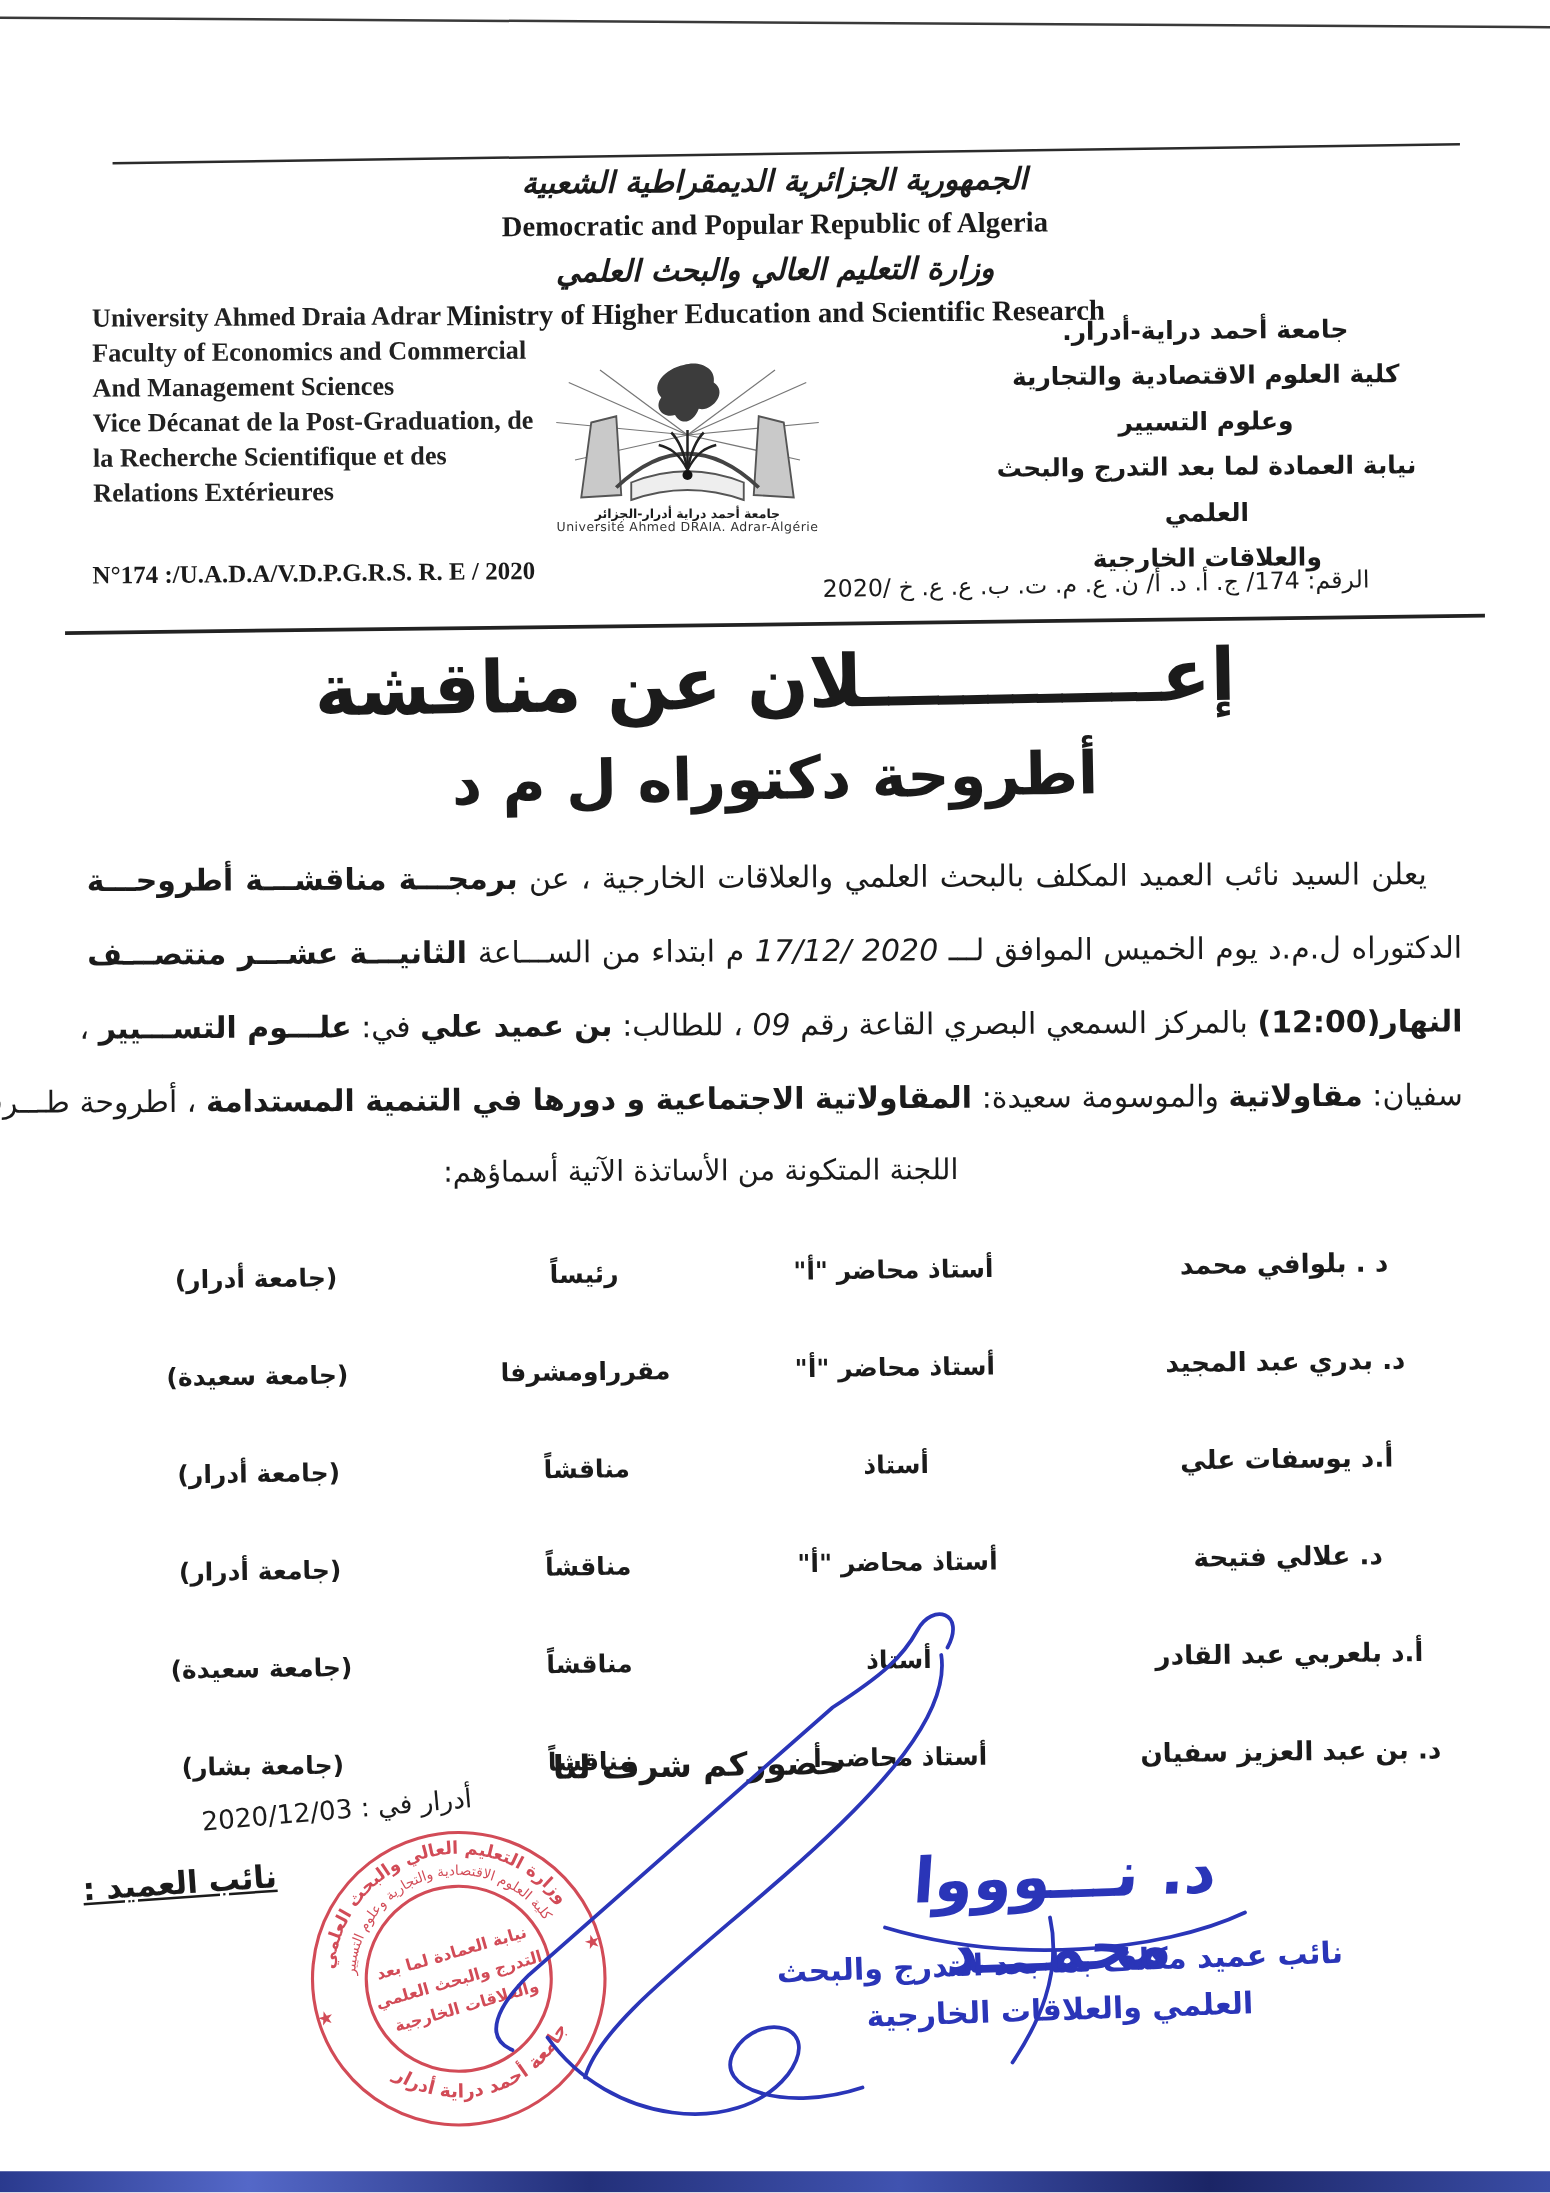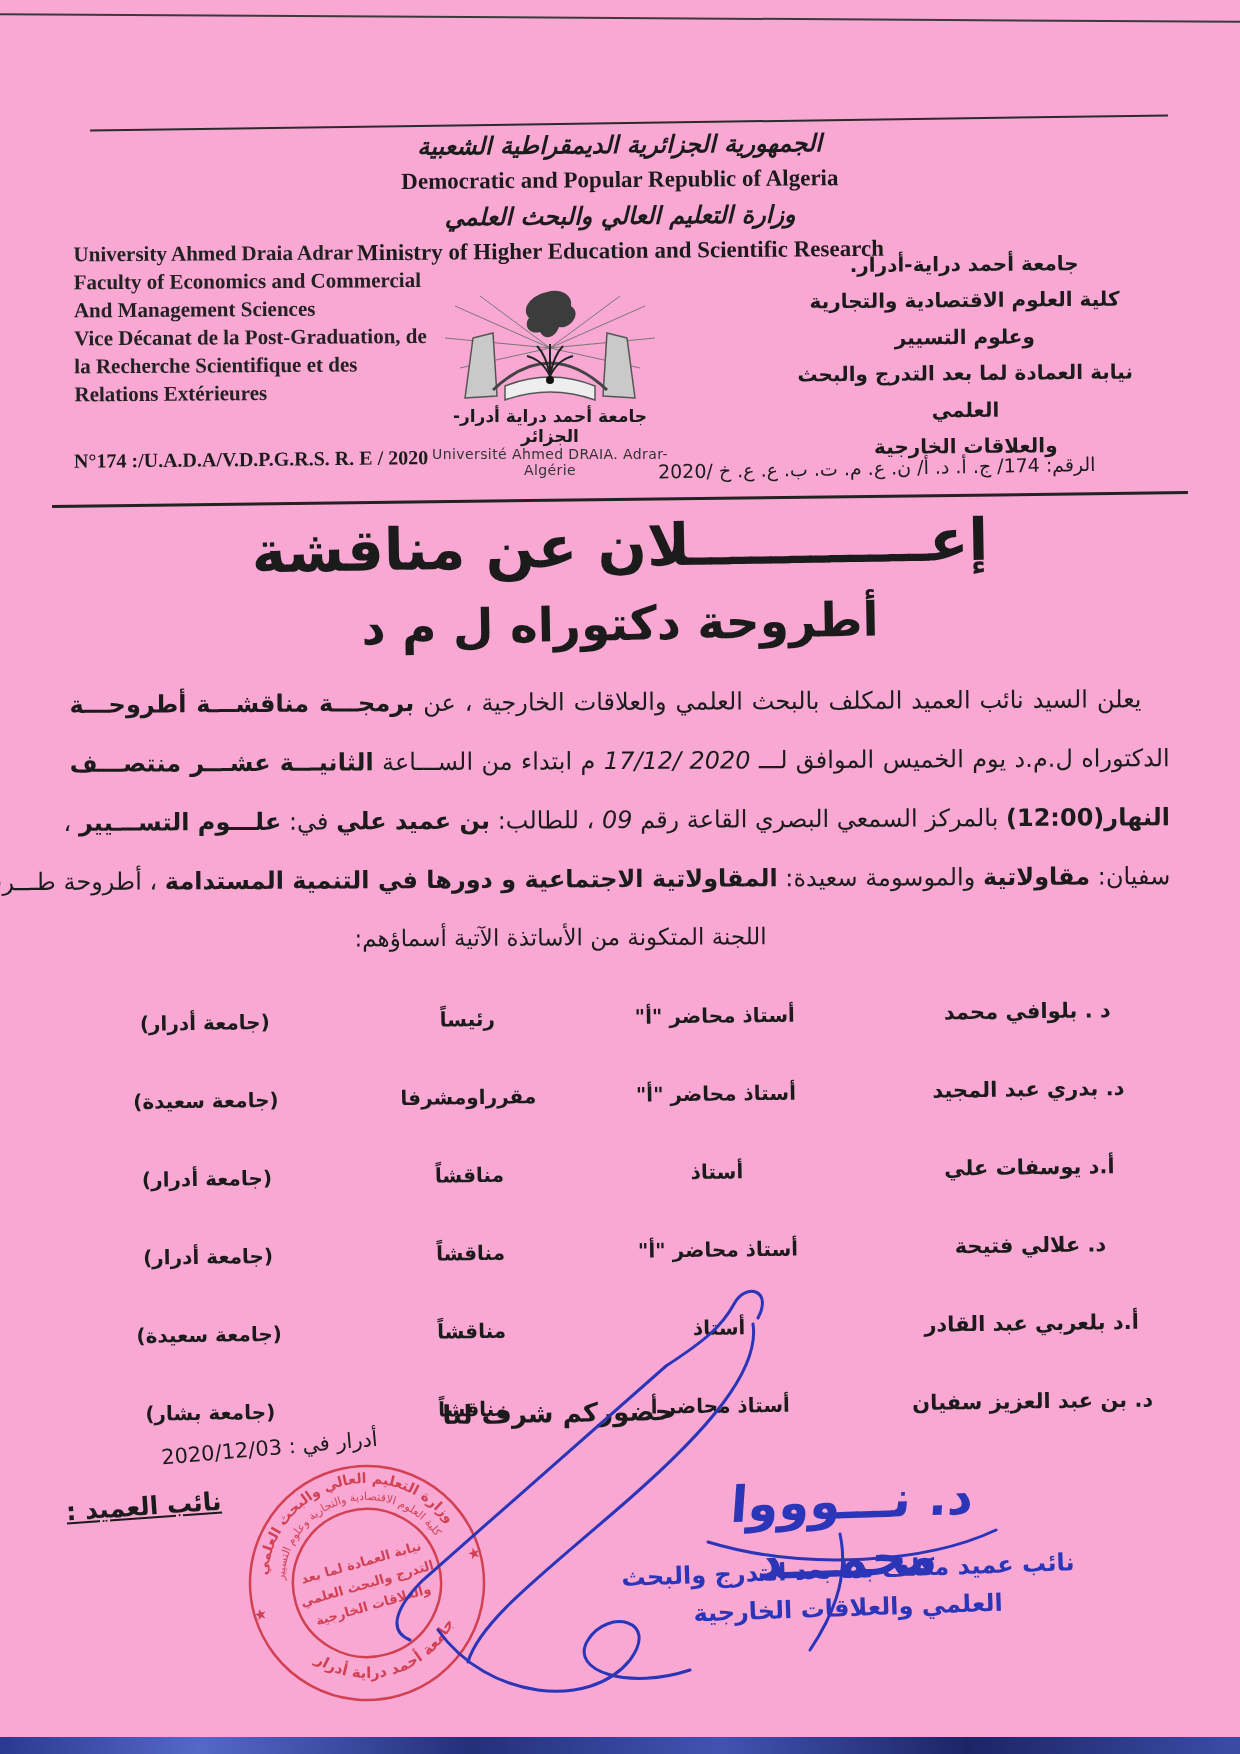--- a/index.html
+++ b/index.html
@@ -1,38 +1,38 @@
 <!DOCTYPE html>
 <html lang="ar"><head>
 <meta charset="utf-8">
 <style>
   html,body{margin:0;padding:0;background:#e8e8e8;}
   #page{
     position:relative;width:1240px;height:1754px;margin:0 auto;
-    background:#f9a8d4;overflow:hidden;color:#1b1b1b;
+    background:#ffffff;overflow:hidden;color:#1b1b1b;
     font-family:"DejaVu Sans",sans-serif;
   }
   .abs{position:absolute;}
   
   #top-edge{top:17px;left:0;width:1240px;height:2px;background:#3a3a3a;transform:rotate(.35deg);}
   #header-rule{top:122px;left:90px;width:1078px;height:2px;background:#2b2b2b;transform:rotate(-.8deg);}
   #header-center{top:127px;left:0;right:0;text-align:center;transform:rotate(-.5deg);}
   .h-ar{font-size:24px;font-weight:700;font-style:italic;direction:rtl;line-height:1.5;}
   .h-en{font-family:"Liberation Serif",serif;font-size:23px;font-weight:700;line-height:1.5;}
   
   #lh-left{top:240px;left:74px;width:385px;font-family:"Liberation Serif",serif;
     font-size:21px;font-weight:600;line-height:1.33;color:#222;transform:rotate(-.4deg);}
   #lh-left-ref{top:448px;left:74px;font-family:"Liberation Serif",serif;font-size:20px;font-weight:700;transform:rotate(-.6deg);}
   #lh-right{top:246px;right:70px;width:410px;direction:rtl;text-align:center;
     font-size:20px;font-weight:600;line-height:1.82;transform:rotate(-.5deg);}
   #lh-right-ref{top:456px;right:62px;width:520px;direction:rtl;text-align:left;font-size:19px;transform:rotate(-1deg);}
   
   #logo{top:288px;left:430px;width:240px;text-align:center;}
-  #logo .cap-ar{font-size:17px;font-weight:700;margin-top:-4px;}
-  #logo .cap-fr{font-size:14px;letter-spacing:.4px;color:#333;}
+  #logo .cap-ar{font-size:10px;font-weight:700;margin-top:-4px;}
+  #logo .cap-fr{font-size:10px;letter-spacing:.4px;color:#333;}
   
   #title-rule{top:498px;left:52px;width:1136px;height:3px;background:#222;transform:rotate(-.7deg);}
   #title1{top:512px;left:0;right:0;text-align:center;direction:rtl;font-size:58px;font-weight:700;transform:rotate(-1deg);}
   #title2{top:596px;left:0;right:0;text-align:center;direction:rtl;font-size:47px;font-weight:700;transform:rotate(-1deg);}
   
   #body-text{top:688px;left:70px;width:1100px;direction:rtl;font-size:24px;transform:rotate(-.3deg);}
   .bline{text-align:justify;text-align-last:justify;margin-bottom:21px;height:38px;white-space:nowrap;}
   .bline b{font-weight:700;}
   #bline1{padding-right:28px;}
   .bcenter{text-align:center;transform:translateX(-60px);margin-top:4px;font-size:23px;}

